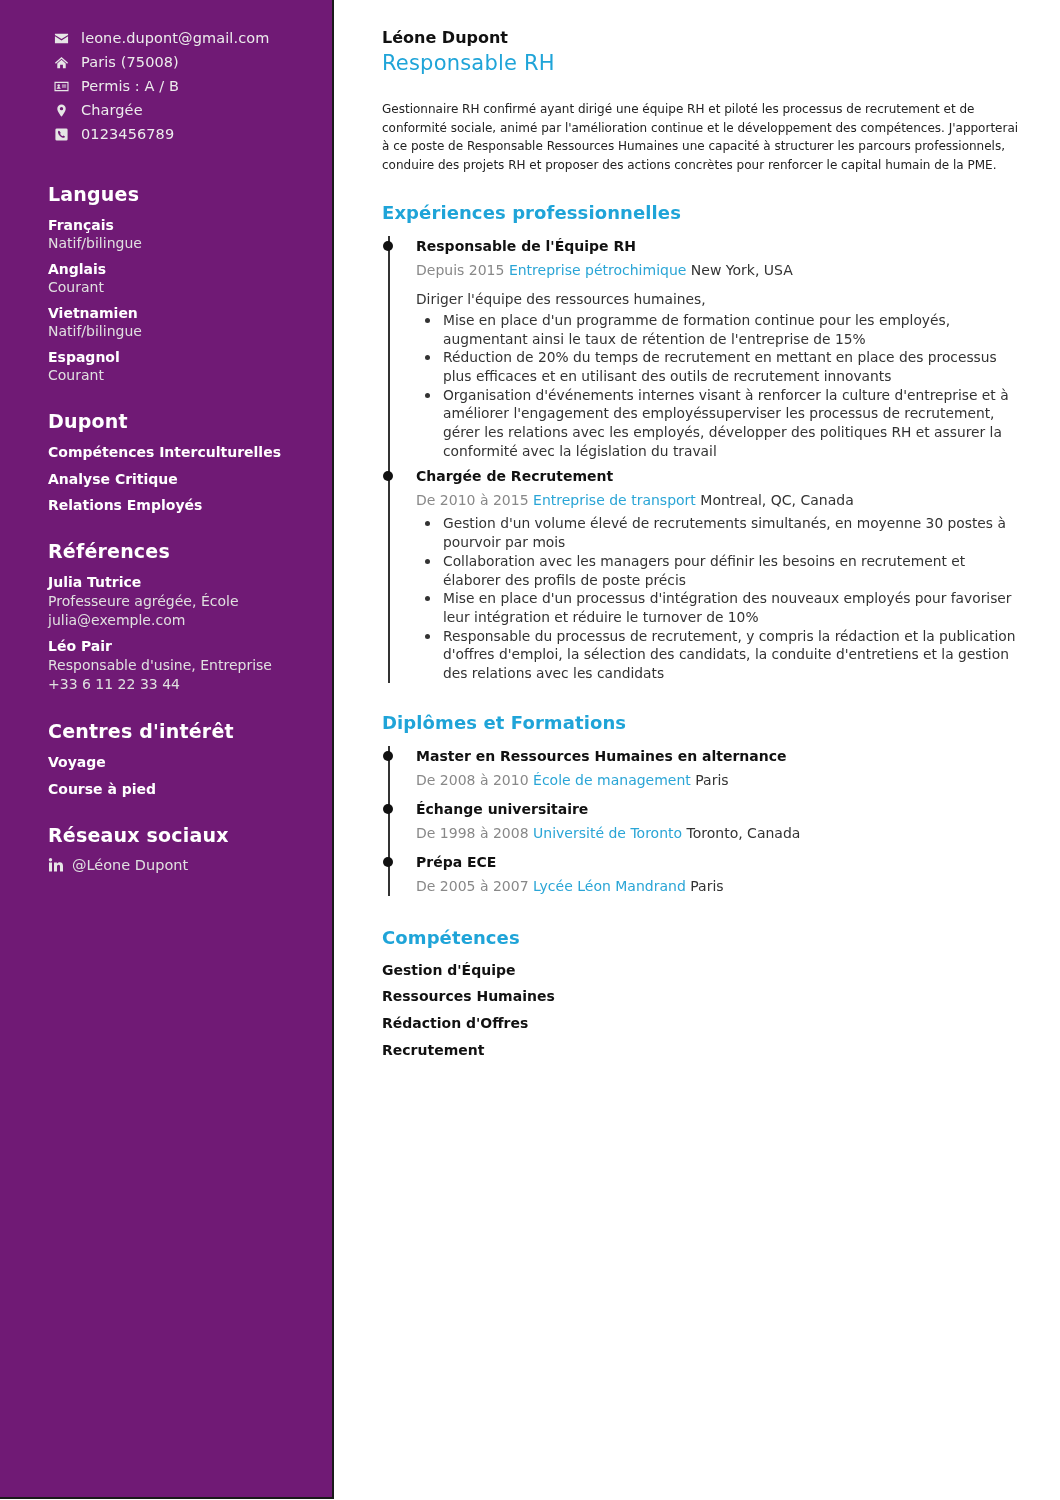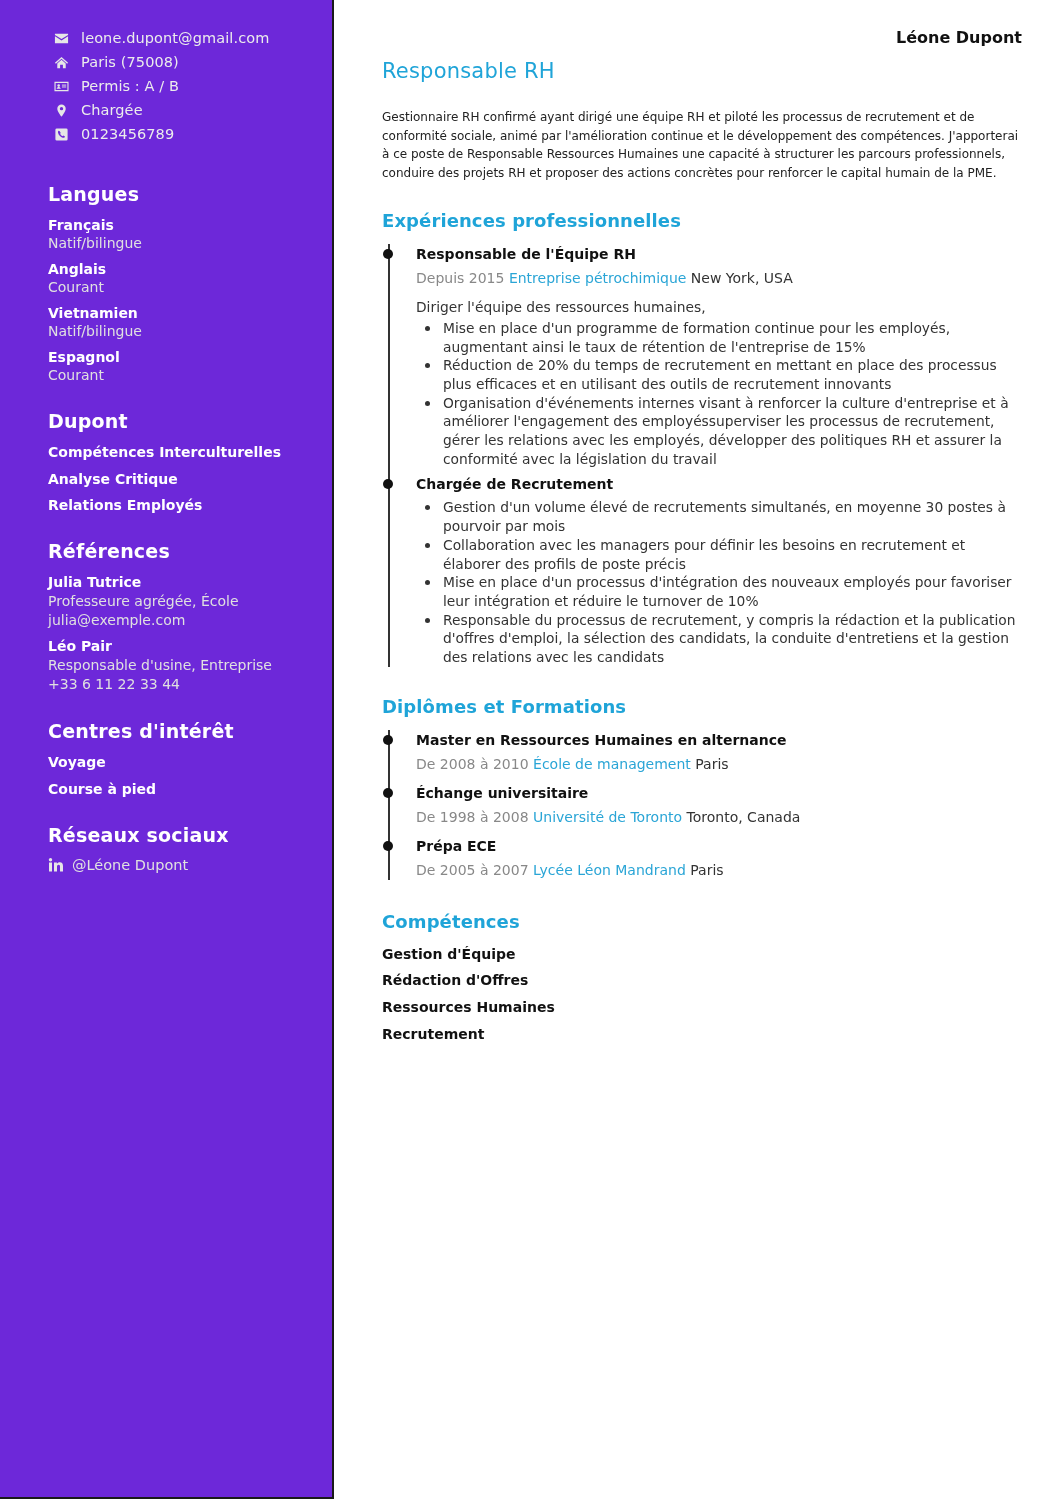--- a/index.html
+++ b/index.html
@@ -1,21 +1,21 @@
 <!DOCTYPE html>
 <html><head>
   <meta charset="utf-8">
   <style>
     * { box-sizing: border-box; margin: 0; padding: 0; }
     html, body { width: 1060px; height: 1500px; background: #ffffff; overflow: hidden; }
     body { font-family: "DejaVu Sans", "Liberation Sans", sans-serif; position: relative; }
 
     .sidebar {
       position: absolute; left: 0; top: 0; width: 334px; height: 1499px;
-      background: #6d28d9; color: #f0f0f0;
+      background: #701a75; color: #f0f0f0;
       border-right: 2px solid #1a1a1a; border-bottom: 2px solid #1a1a1a;
       padding: 26px 0 0 48px;
     }
     .contact-row { display: flex; align-items: center; height: 24px; }
     .contact-icon { width: 16px; height: 16px; margin-left: 5px; margin-right: 12px; display: flex; align-items: center; justify-content: center; }
     .contact-icon svg { width: 15px; height: 15px; fill: #e6e6e6; }
     .contact-text { font-size: 14.5px; color: #ececec; letter-spacing: 0.1px; }
 
     .side-heading { font-size: 19px; font-weight: bold; color: #ffffff; margin-bottom: 11px; letter-spacing: 0.2px; }
     .side-section { margin-top: 30px; }
@@ -25,22 +25,22 @@
     .asset { font-size: 14px; font-weight: bold; color: #ffffff; line-height: 18px; margin-bottom: 8.5px; }
     .ref-item { margin-bottom: 7px; }
     .ref-name { font-size: 14px; font-weight: bold; color: #ffffff; line-height: 19px; }
     .ref-line { font-size: 14px; color: #e0e0e0; line-height: 19px; }
     .social-row { display: flex; align-items: center; }
     .social-icon { width: 16px; height: 16px; margin-right: 8px; }
     .social-icon svg { width: 16px; height: 16px; fill: #e6e6e6; }
     .social-text { font-size: 14.5px; color: #e0e0e0; }
 
     .main { position: absolute; left: 382px; top: 27px; width: 640px; color: #1a1a1a; }
-    .name { font-size: 16px; font-weight: bold; color: #111111; line-height: 22px; text-align: right; }
-    .job-title { font-size: 21px; color: #1fa4d8; margin-top: 8px; line-height: 28px; letter-spacing: 0.2px; }
+    .name { font-size: 16px; font-weight: bold; color: #111111; line-height: 22px; }
+    .job-title { font-size: 21px; color: #1fa4d8; line-height: 28px; letter-spacing: 0.2px; }
     .summary { font-size: 12px; line-height: 18.7px; color: #222222; margin-top: 23px; }
 
     .section-title { font-size: 18px; font-weight: bold; color: #1fa4d8; line-height: 24px; letter-spacing: 0.1px; }
 
     .timeline { position: relative; margin-top: 11px; padding-left: 34px; }
     .timeline::before { content: ""; position: absolute; left: 6px; top: 0; bottom: 0; width: 2px; background: #333333; }
     .tl-item { position: relative; }
     .tl-dot { position: absolute; left: -33px; top: 5px; width: 10px; height: 10px; border-radius: 50%; background: #111111; }
     .tl-title { font-size: 14px; font-weight: bold; color: #111111; line-height: 20px; }
     .tl-meta { font-size: 14px; line-height: 20px; margin-top: 4px; }
@@ -191,20 +191,25 @@
         <div class="tl-desc">Diriger l'équipe des ressources humaines,</div>
         <ul class="bullets">
           <li>Mise en place d'un programme de formation continue pour les employés, augmentant ainsi le taux de rétention de l'entreprise de 15%</li>
           <li>Réduction de 20% du temps de recrutement en mettant en place des processus plus efficaces et en utilisant des outils de recrutement innovants</li>
           <li>Organisation d'événements internes visant à renforcer la culture d'entreprise et à améliorer l'engagement des employéssuperviser les processus de recrutement, gérer les relations avec les employés, développer des politiques RH et assurer la conformité avec la législation du travail</li>
         </ul>
       </div>
       <div class="tl-item exp-item">
         <span class="tl-dot"></span>
         <div class="tl-title">Chargée de Recrutement</div>
+        <div class="tl-meta">
+          <span class="tl-date">De 2010 à 2015</span>
+          <span class="tl-org">Entreprise de transport</span>
+          <span class="tl-loc">Montreal, QC, Canada</span>
+        </div>
         <ul class="bullets" style="margin-top:4px">
           <li>Gestion d'un volume élevé de recrutements simultanés, en moyenne 30 postes à pourvoir par mois</li>
           <li>Collaboration avec les managers pour définir les besoins en recrutement et élaborer des profils de poste précis</li>
           <li>Mise en place d'un processus d'intégration des nouveaux employés pour favoriser leur intégration et réduire le turnover de 10%</li>
           <li>Responsable du processus de recrutement, y compris la rédaction et la publication d'offres d'emploi, la sélection des candidats, la conduite d'entretiens et la gestion des relations avec les candidats</li>
         </ul>
       </div>
     </div>
   </section>
 
@@ -238,18 +243,18 @@
           <span class="tl-loc">Paris</span>
         </div>
       </div>
     </div>
   </section>
 
   <section style="margin-top:30px">
     <h2 class="section-title">Compétences</h2>
     <div style="margin-top:11px">
       <div class="skill">Gestion d'Équipe</div>
+      <div class="skill">Ressources Humaines</div>
       <div class="skill">Rédaction d'Offres</div>
-      <div class="skill">Ressources Humaines</div>
       <div class="skill">Recrutement</div>
     </div>
   </section>
 </main>
 
 </body></html>

